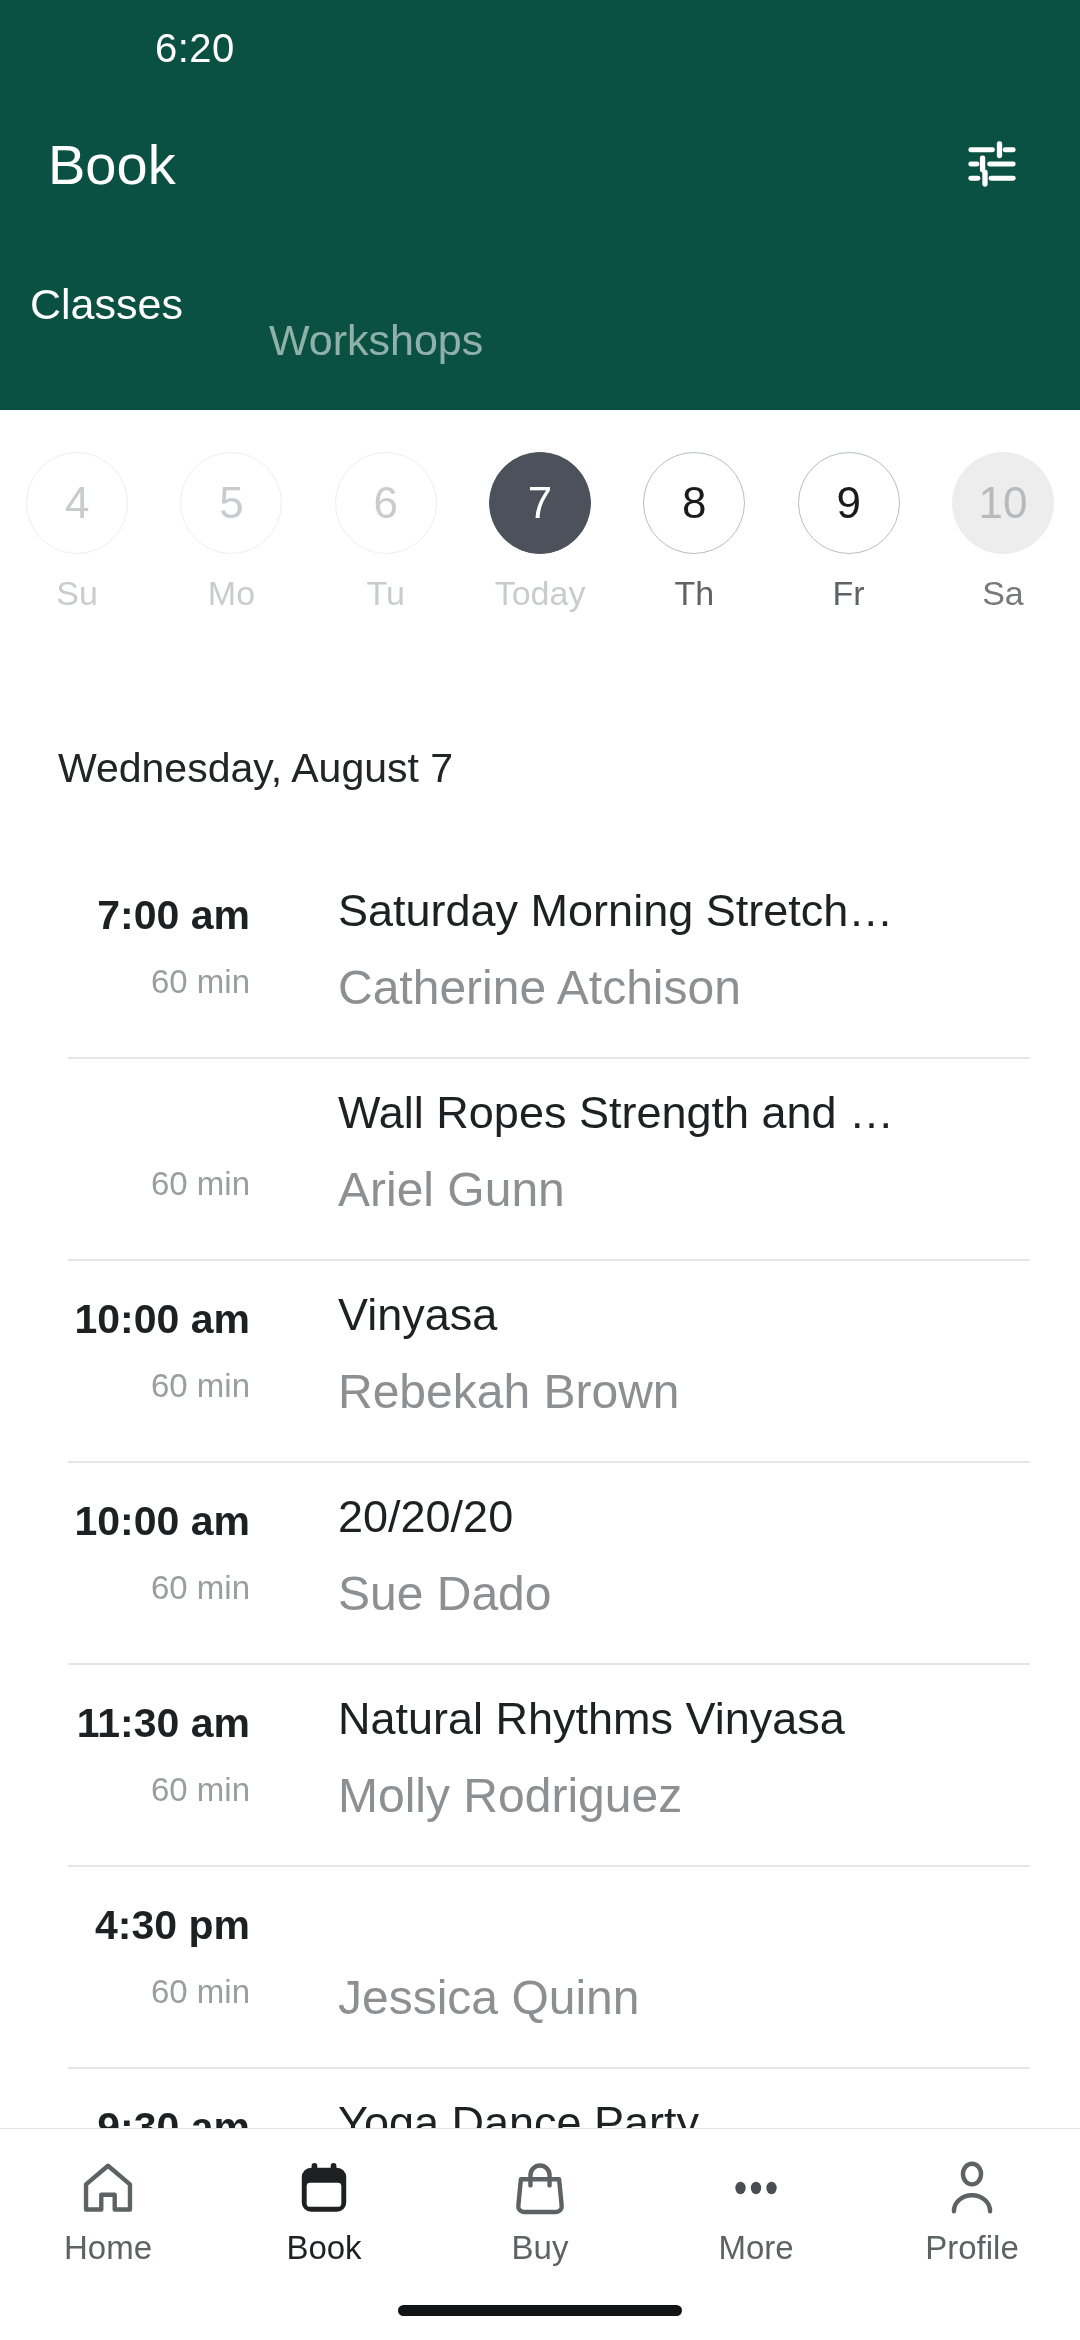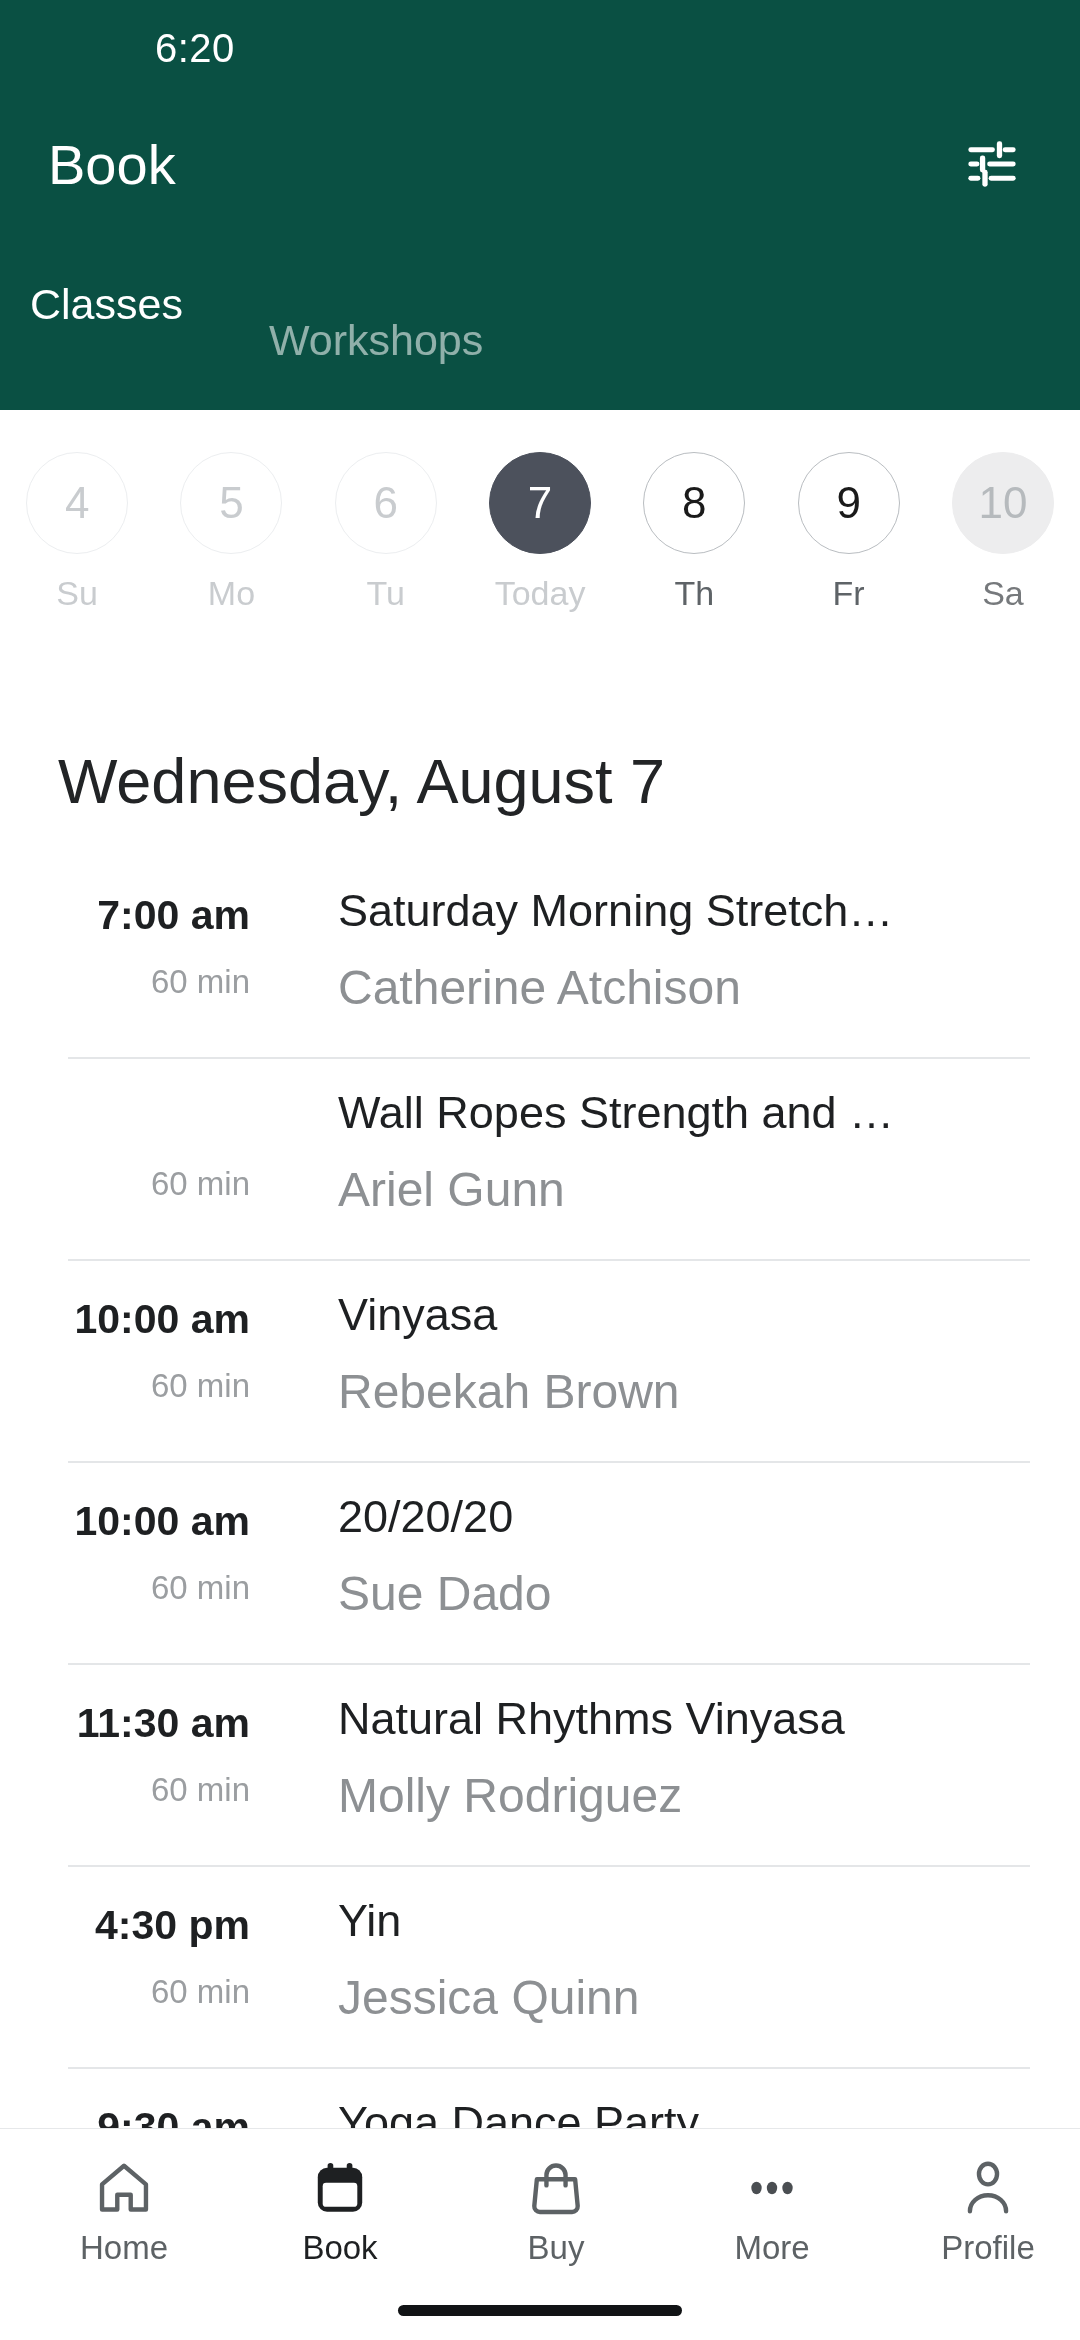--- a/index.html
+++ b/index.html
@@ -77,21 +77,21 @@
   
   .datecell.future .datepill { border:1.5px solid #b9bdc1; background:#ffffff; color:#1a1a1a; }
   .datecell.future .datelabel { color:#5e6367; }
   
   .datecell.filled .datepill { background:#ededee; border:1.5px solid #ededee; color:#b6babd; }
   .datecell.filled .datelabel { color:#76797c; }
 
   
   .dayheading {
     position:absolute; top:745px; left:58px;
-    font-size:63px; font-weight:400; color:#222426; letter-spacing:0px;
+    font-size:41px; font-weight:400; color:#222426; letter-spacing:0px;
   }
 
   
   .classlist {
     position:absolute; top:855px; left:0; width:1080px; height:1275px;
     overflow:hidden;
   }
   .classrow {
     position:relative; height:202px; width:1080px;
   }
@@ -114,21 +114,21 @@
   }
   .row-instructor {
     position:absolute; left:338px; top:105px; right:30px;
     font-size:48px; color:#8d9093; font-weight:400; line-height:1.15;
     white-space:nowrap; overflow:hidden;
   }
 
   
   .bottomnav {
     position:absolute; bottom:0; left:0; width:1080px; height:212px;
-    background:#ffffff; border-top:1.5px solid #e6e8ea;padding-left:16px;
+    background:#ffffff; border-top:1.5px solid #e6e8ea;
   }
   .navitems { display:flex; width:1080px; padding-top:24px; }
   .navitem {
     flex:1 1 0; display:flex; flex-direction:column; align-items:center; cursor:pointer;
   }
   .navicon { height:70px; display:flex; align-items:center; justify-content:center; }
   .navlabel { margin-top:8px; font-size:33px; line-height:1; color:#5d6265; font-weight:400; }
   .navitem.active .navlabel { color:#1e2022; }
   .homeindicator {
     position:absolute; bottom:24px; left:50%; transform:translateX(-50%);
@@ -245,21 +245,20 @@
     <div class="classrow">
       <div class="row-time">11:30 am</div>
       <div class="row-duration">60 min</div>
       <div class="row-title">Natural Rhythms Vinyasa</div>
       <div class="row-instructor">Molly Rodriguez</div>
     </div>
 
     <div class="classrow">
       <div class="row-time">4:30 pm</div>
       <div class="row-duration">60 min</div>
-      <div class="row-title">Yin</div>
       <div class="row-instructor">Jessica Quinn</div>
     </div>
 
     <div class="classrow">
       <div class="row-time">9:30 am</div>
       <div class="row-duration"></div>
       <div class="row-title">Yoga Dance Party</div>
       <div class="row-instructor"></div>
     </div>
 

